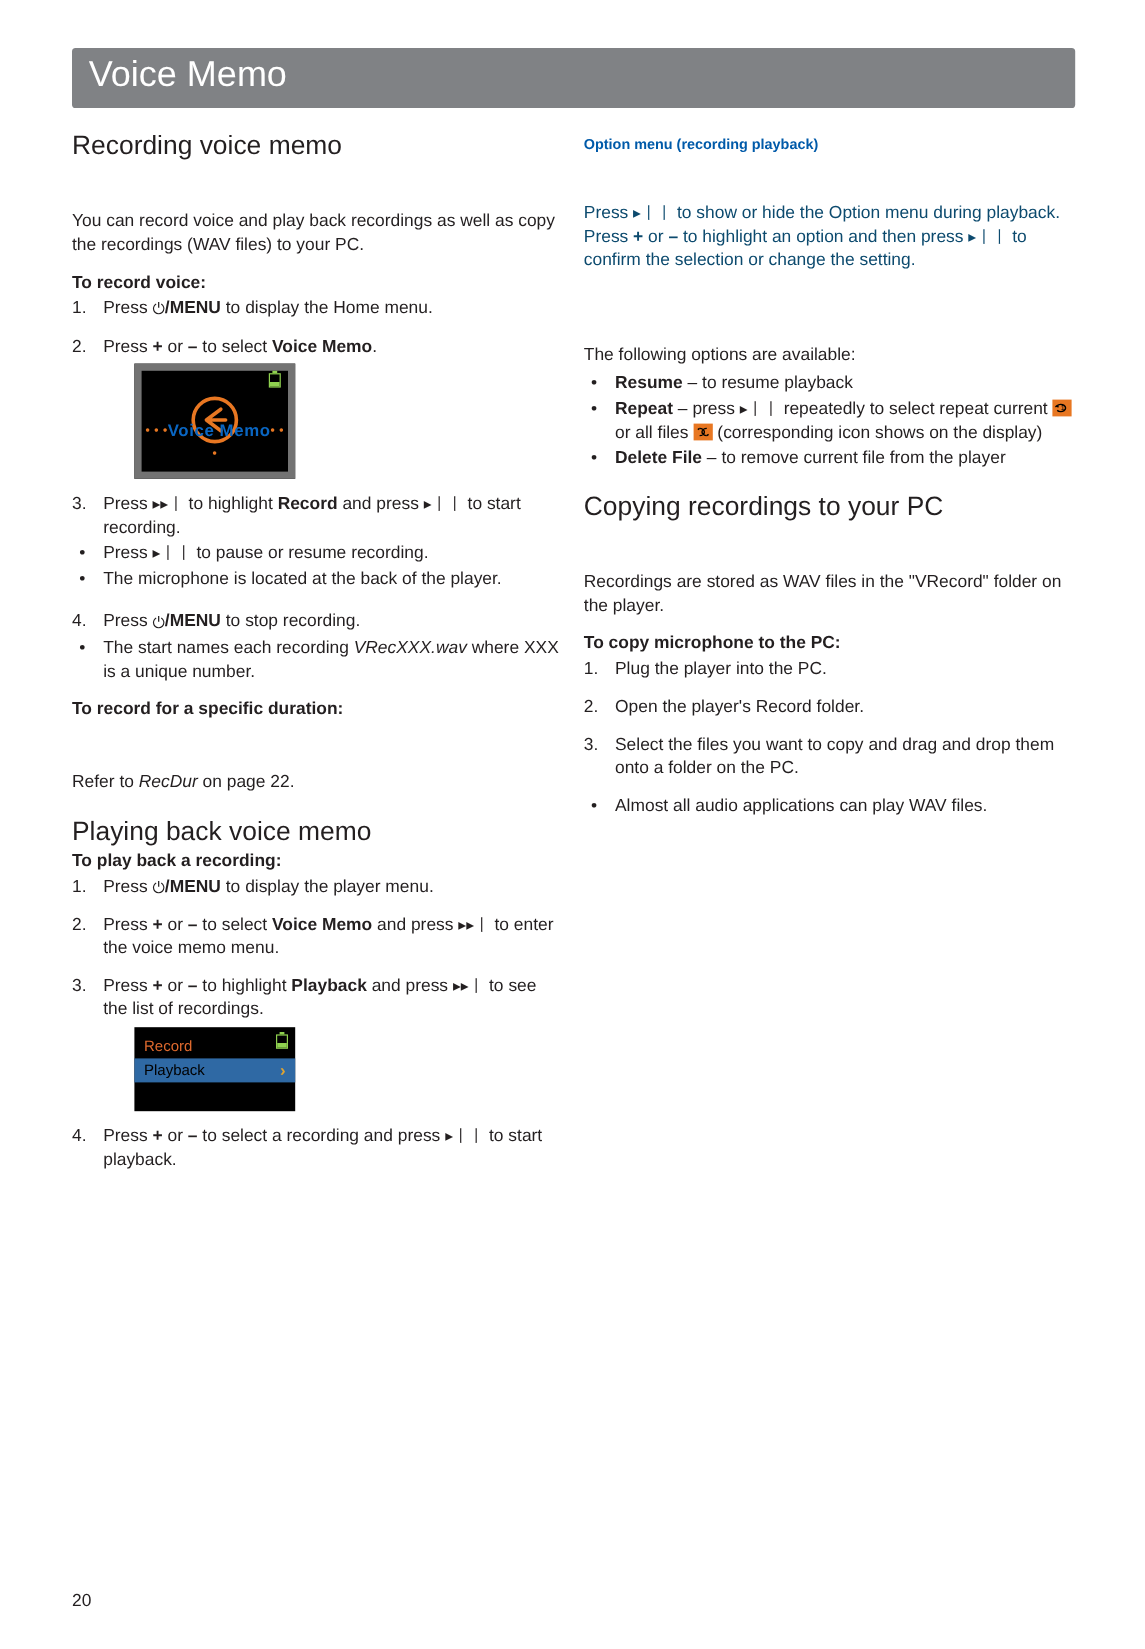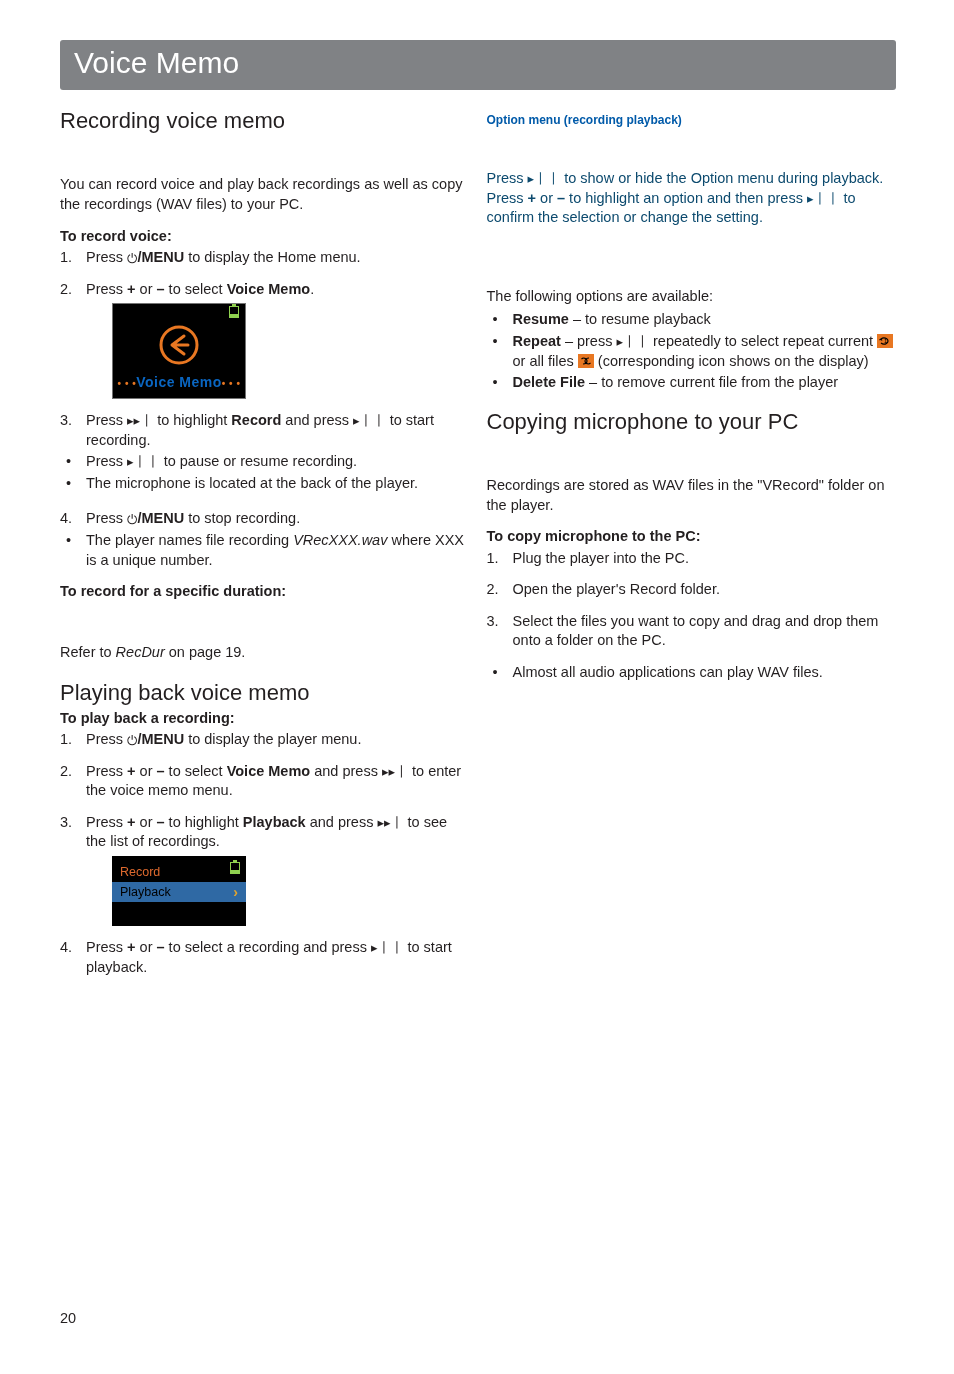--- a/index.html
+++ b/index.html
@@ -43,21 +43,21 @@
   ul.bullets { list-style: none; padding-left: 0; }
   ul.bullets > li { font-size: 14.5px; line-height: 1.35; padding-left: 26px; position: relative; margin-bottom: 2px;}
   ul.bullets > li::before { content: "•"; position: absolute; left: 6px; top: 0; }
   .icon-glyph { font-family: Arial, sans-serif; font-size: 13px; display: inline-block; }
   .icon-power { position: relative; top: 1px; }
   .screen-img {
     margin: 4px 0 10px 26px;
     width: 134px;
     height: 96px;
     background: #000;
-    border: 1px solid #737373;
+    border: 6px solid #737373;
     position: relative;
   }
   .screen-img-inner-batt {
     position: absolute; right: 6px; top: 0px;
     width: 10px; height: 14px;
   }
   .screen-img-batt-body { width: 10px; height: 12px; border: 1px solid #8fd14f; position: absolute; top: 2px; background: linear-gradient(to top,#8fd14f 35%, transparent 35%);}
   .screen-img-batt-cap { width: 4px; height: 2px; background:#8fd14f; position:absolute; top:0; left:3px; }
   .home-icon-circle {
     position: absolute;
@@ -87,21 +87,21 @@
   .list-row { font-size: 12.5px; padding: 2px 8px; height: 20px; line-height: 16px; }
   .list-row.record { color: #df6a2e; }
   .list-row.playback { background: #2f69a4; color: #000; display: flex; justify-content: space-between; align-items: center;}
   .list-row.playback .chev { color: #e0a430; font-weight: bold; font-size: 14px;}
   .inline-icon-box {
     display: inline-block; width: 16px; height: 14px;
     background: #e87722; vertical-align: middle;
     position: relative; top: -1px;
   }
   .inline-icon-box svg { position: absolute; top: 1px; left: 2px;}
-  .page-num { position: absolute; bottom: 48px; left: 60px; font-size: 14.5px; }
+  .page-num { position: absolute; bottom: 32px; left: 60px; font-size: 14.5px; }
   b { font-weight: 700; }
   em.fname { font-style: italic; }
   .spacer-md { height: 14px; }
 </style>
 </head>
 <body>
 
 <div class="title-bar">Voice Memo</div>
 
 <div class="columns">
@@ -149,27 +149,27 @@
     </ul>
     <div class="spacer-md"></div>
     <ol>
       <li style="margin-bottom:2px;">
         <span class="num">4.</span>
         <span>Press </span><span class="icon-glyph icon-power">⏻</span><b>/MENU</b><span> to stop recording.</span>
       </li>
     </ol>
     <ul class="bullets">
       <li>
-        <span>The player names file recording </span><em class="fname">VRecXXX.wav</em><span> where XXX is a unique number.</span>
+        <span>The start names each recording </span><em class="fname">VRecXXX.wav</em><span> where XXX is a unique number.</span>
       </li>
     </ul>
 
     <p class="bold-para">To record for a specific duration:</p>
     <p>
-      <span>Refer to </span><em class="fname">RecDur</em><span> on page 19.</span>
+      <span>Refer to </span><em class="fname">RecDur</em><span> on page 22.</span>
     </p>
 
     <div class="spacer-md"></div>
     <h2 class="section">Playing back voice memo</h2>
     <p class="bold-para" style="margin-top:0;">To play back a recording:</p>
     <ol>
       <li>
         <span class="num">1.</span>
         <span>Press </span><span class="icon-glyph icon-power">⏻</span><b>/MENU</b><span> to display the player menu.</span>
       </li>
@@ -219,21 +219,21 @@
               <path d="M3 3 A4 3 0 1 1 3 9 M9 9 A4 3 0 1 1 9 3" fill="none" stroke="#000" stroke-width="1.2"></path>
               <path d="M3 3 L1.5 4 M9 9 L10.5 8" stroke="#000" stroke-width="1.2" fill="none"></path>
             </svg></span><span>  (corresponding icon shows on the display)</span>
       </li>
       <li>
         <b>Delete File</b><span> – to remove current file from the player</span>
       </li>
     </ul>
 
     <div class="spacer-md"></div>
-    <h2 class="section">Copying microphone to your PC</h2>
+    <h2 class="section">Copying recordings to your PC</h2>
     <p>Recordings are stored as WAV files in the "VRecord" folder on the player.</p>
 
     <p class="bold-para">To copy microphone to the PC:</p>
     <ol>
       <li>
         <span class="num">1.</span>
         <span>Plug the player into the PC.</span>
       </li>
       <li>
         <span class="num">2.</span>

